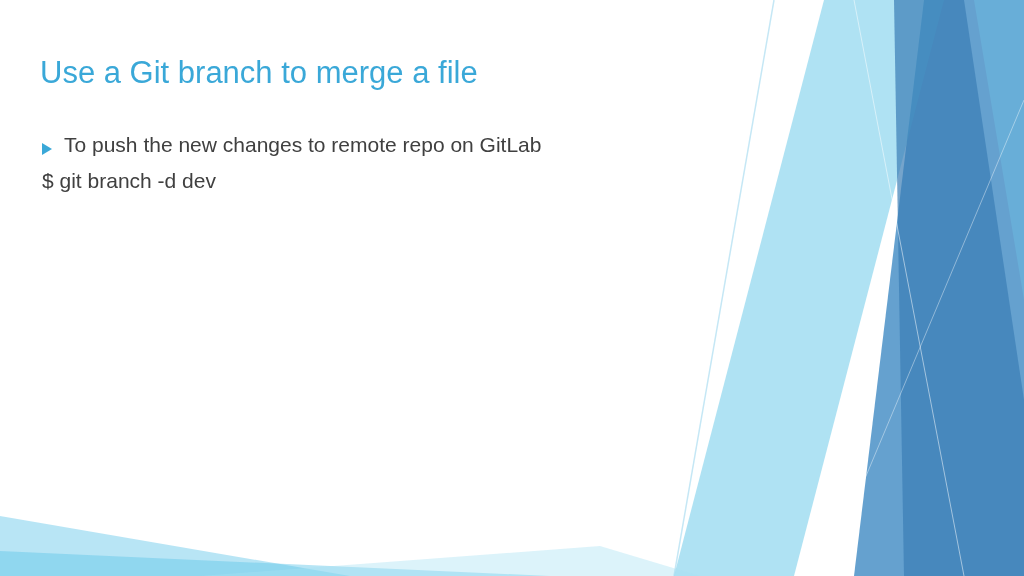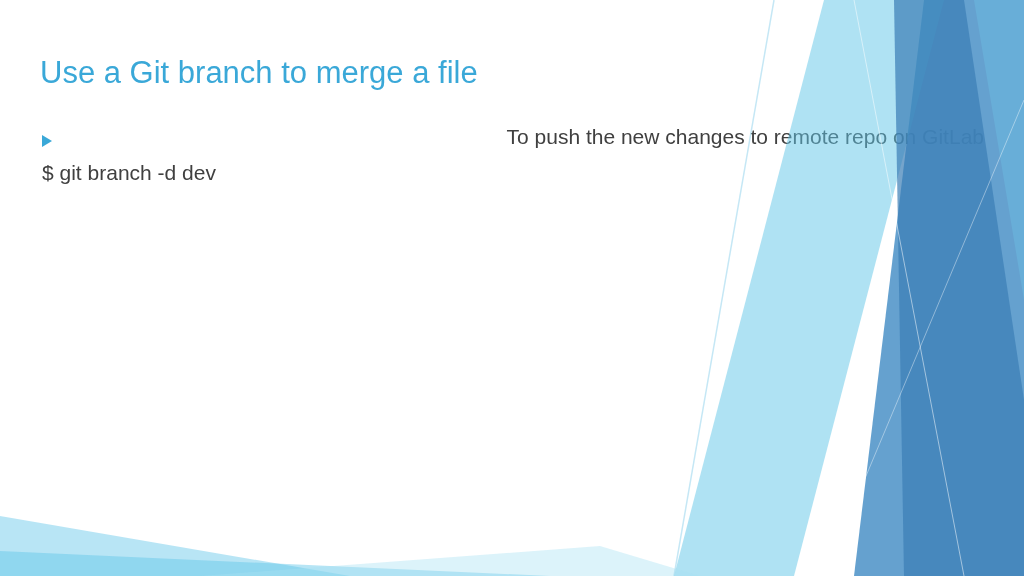--- a/index.html
+++ b/index.html
@@ -21,34 +21,33 @@
       width: 100%;
       height: 100%;
       position: relative;
       padding: 55px 40px 40px 40px;
     }
     
     .title {
       color: #3aa8d8;
       font-size: 31px;
       font-weight: normal;
-      margin-bottom: 31px;
+      margin-bottom: 39px;
     }
     
     .content {
       color: #404040;
       font-size: 21px;
       line-height: 1.45;
     }
     
     .bullet-line {
       display: flex;
       align-items: flex-start;
       margin-bottom: 2px;
-      text-align: right;
     }
     
     .bullet-icon {
       color: #3aa8d8;
       margin-right: 10px;
       margin-top: 4px;
       flex-shrink: 0;
     }
     
     .bullet-text {

